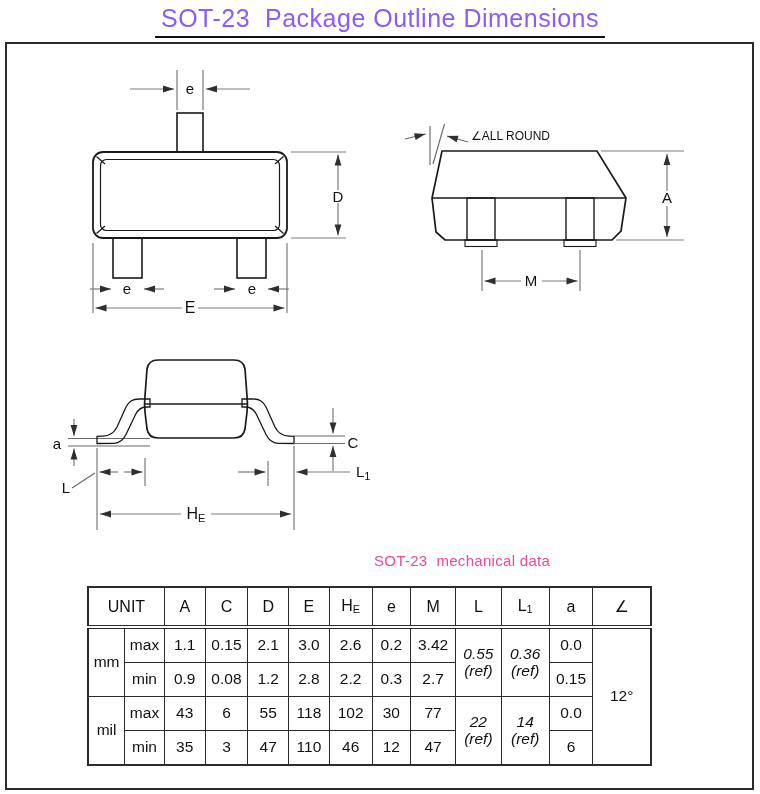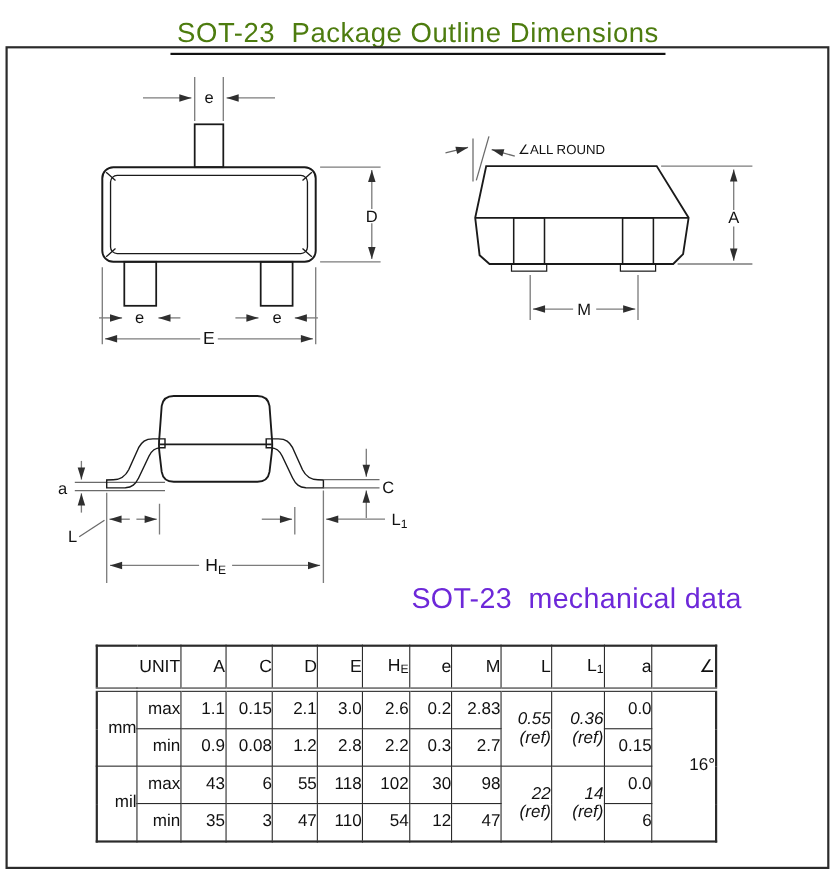--- a/index.html
+++ b/index.html
@@ -1,29 +1,29 @@
 <!DOCTYPE html>
 <html><head>
 <meta charset="utf-8">
 <style>
   html,body{margin:0;padding:0;background:#fff;}
   body{width:760px;height:794px;position:relative;font-family:"Liberation Sans","DejaVu Sans",sans-serif;color:#111;overflow:hidden;}
-  .page-title{position:absolute;top:16px;left:50%;transform:translateX(-50%);font-size:25px;letter-spacing:.5px;white-space:pre;border-bottom:2.5px solid #111;padding:0 6px 3px 6px;color:#4d7c0f;}
+  .page-title{position:absolute;top:4px;left:50%;transform:translateX(-50%);font-size:25px;letter-spacing:.5px;white-space:pre;border-bottom:2.5px solid #111;padding:0 6px 3px 6px;color:#8b5cf6;}
   .frame{position:absolute;left:5px;top:42px;width:745px;height:744px;border:2px solid #2b2b2b;}
   svg.drawing{position:absolute;left:0;top:0;width:760px;height:794px;}
   .dim{stroke:#7c7c7c;stroke-width:1.2;fill:none;}
   .dimd{stroke:#6a6a6a;stroke-width:1.15;fill:none;}
   .outline{stroke:#1a1a1a;fill:none;}
   text{font-family:"Liberation Sans","DejaVu Sans",sans-serif;fill:#111;}
   .lbl{font-size:15px;}
   .small-lbl{font-size:12px;}
   .sub-t{font-size:11px;}
-  .tbl-title{position:absolute;left:374px;top:529px;font-size:26px;letter-spacing:.3px;white-space:pre;color:#6d28d9;}
+  .tbl-title{position:absolute;left:374px;top:552px;font-size:15px;letter-spacing:.3px;white-space:pre;color:#ec4899;}
   table.mech{position:absolute;left:87px;top:586px;border-collapse:collapse;table-layout:fixed;width:565px;border:2px solid #2b2b2b;}
-  table.mech td{border:1.4px solid #2b2b2b;text-align:right;vertical-align:middle;font-size:15.5px;padding:0;line-height:1.08;margin-left:19px;}
+  table.mech td{border:1.4px solid #2b2b2b;text-align:center;vertical-align:middle;font-size:15.5px;padding:0;line-height:1.08;margin-left:19px;}
   table.mech tr.hdr td{height:37px;font-size:16px;border-bottom:4px double #2b2b2b;}
   table.mech tr.datarow td{height:33px;}
   .sub{font-size:11px;vertical-align:-2px;}
   .refcell div{line-height:1.05;font-style:italic;}
 </style>
 </head>
 <body>
 
 <div class="page-title">SOT-23  Package Outline Dimensions</div>
 <div class="frame"></div>
@@ -156,31 +156,31 @@
   </tr>
   <tr class="datarow">
     <td rowspan="2">mm</td>
     <td>max</td>
     <td>1.1</td>
     <td>0.15</td>
     <td>2.1</td>
     <td>3.0</td>
     <td>2.6</td>
     <td>0.2</td>
-    <td>2.83</td>
+    <td>3.42</td>
     <td rowspan="2" class="refcell">
           <div>0.55</div>
           <div>(ref)</div>
         </td>
     <td rowspan="2" class="refcell">
           <div>0.36</div>
           <div>(ref)</div>
         </td>
     <td>0.0</td>
-    <td rowspan="4">16°</td>
+    <td rowspan="4">12°</td>
   </tr>
   <tr class="datarow">
     <td>min</td>
     <td>0.9</td>
     <td>0.08</td>
     <td>1.2</td>
     <td>2.8</td>
     <td>2.2</td>
     <td>0.3</td>
     <td>2.7</td>
@@ -188,36 +188,36 @@
   </tr>
   <tr class="datarow">
     <td rowspan="2">mil</td>
     <td>max</td>
     <td>43</td>
     <td>6</td>
     <td>55</td>
     <td>118</td>
     <td>102</td>
     <td>30</td>
-    <td>98</td>
+    <td>77</td>
     <td rowspan="2" class="refcell">
           <div>22</div>
           <div>(ref)</div>
         </td>
     <td rowspan="2" class="refcell">
           <div>14</div>
           <div>(ref)</div>
         </td>
     <td>0.0</td>
   </tr>
   <tr class="datarow">
     <td>min</td>
     <td>35</td>
     <td>3</td>
     <td>47</td>
     <td>110</td>
-    <td>54</td>
+    <td>46</td>
     <td>12</td>
     <td>47</td>
     <td>6</td>
   </tr>
 </tbody>
   </table>
 
 </body></html>

